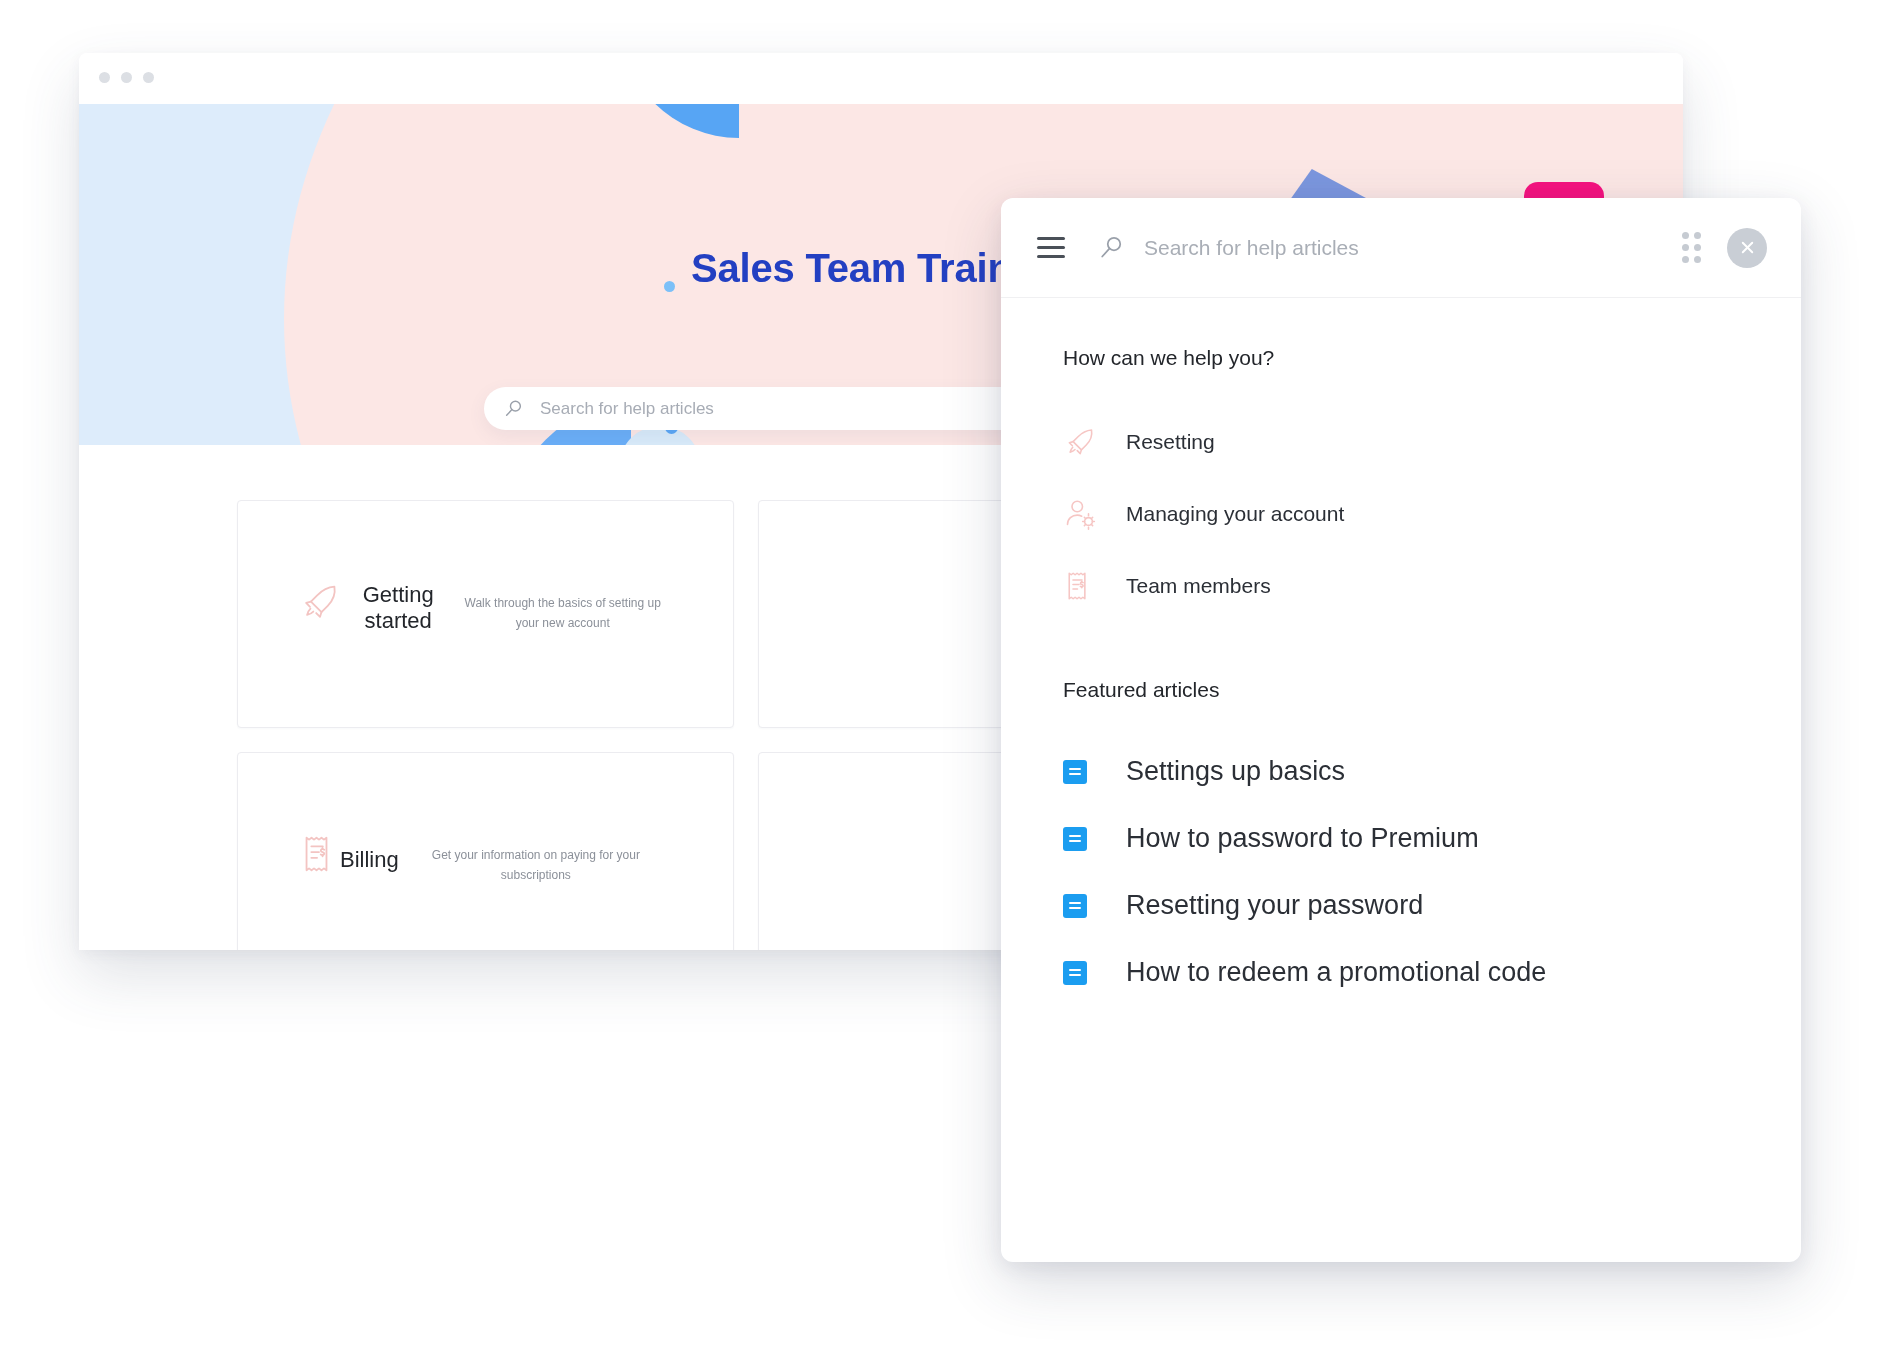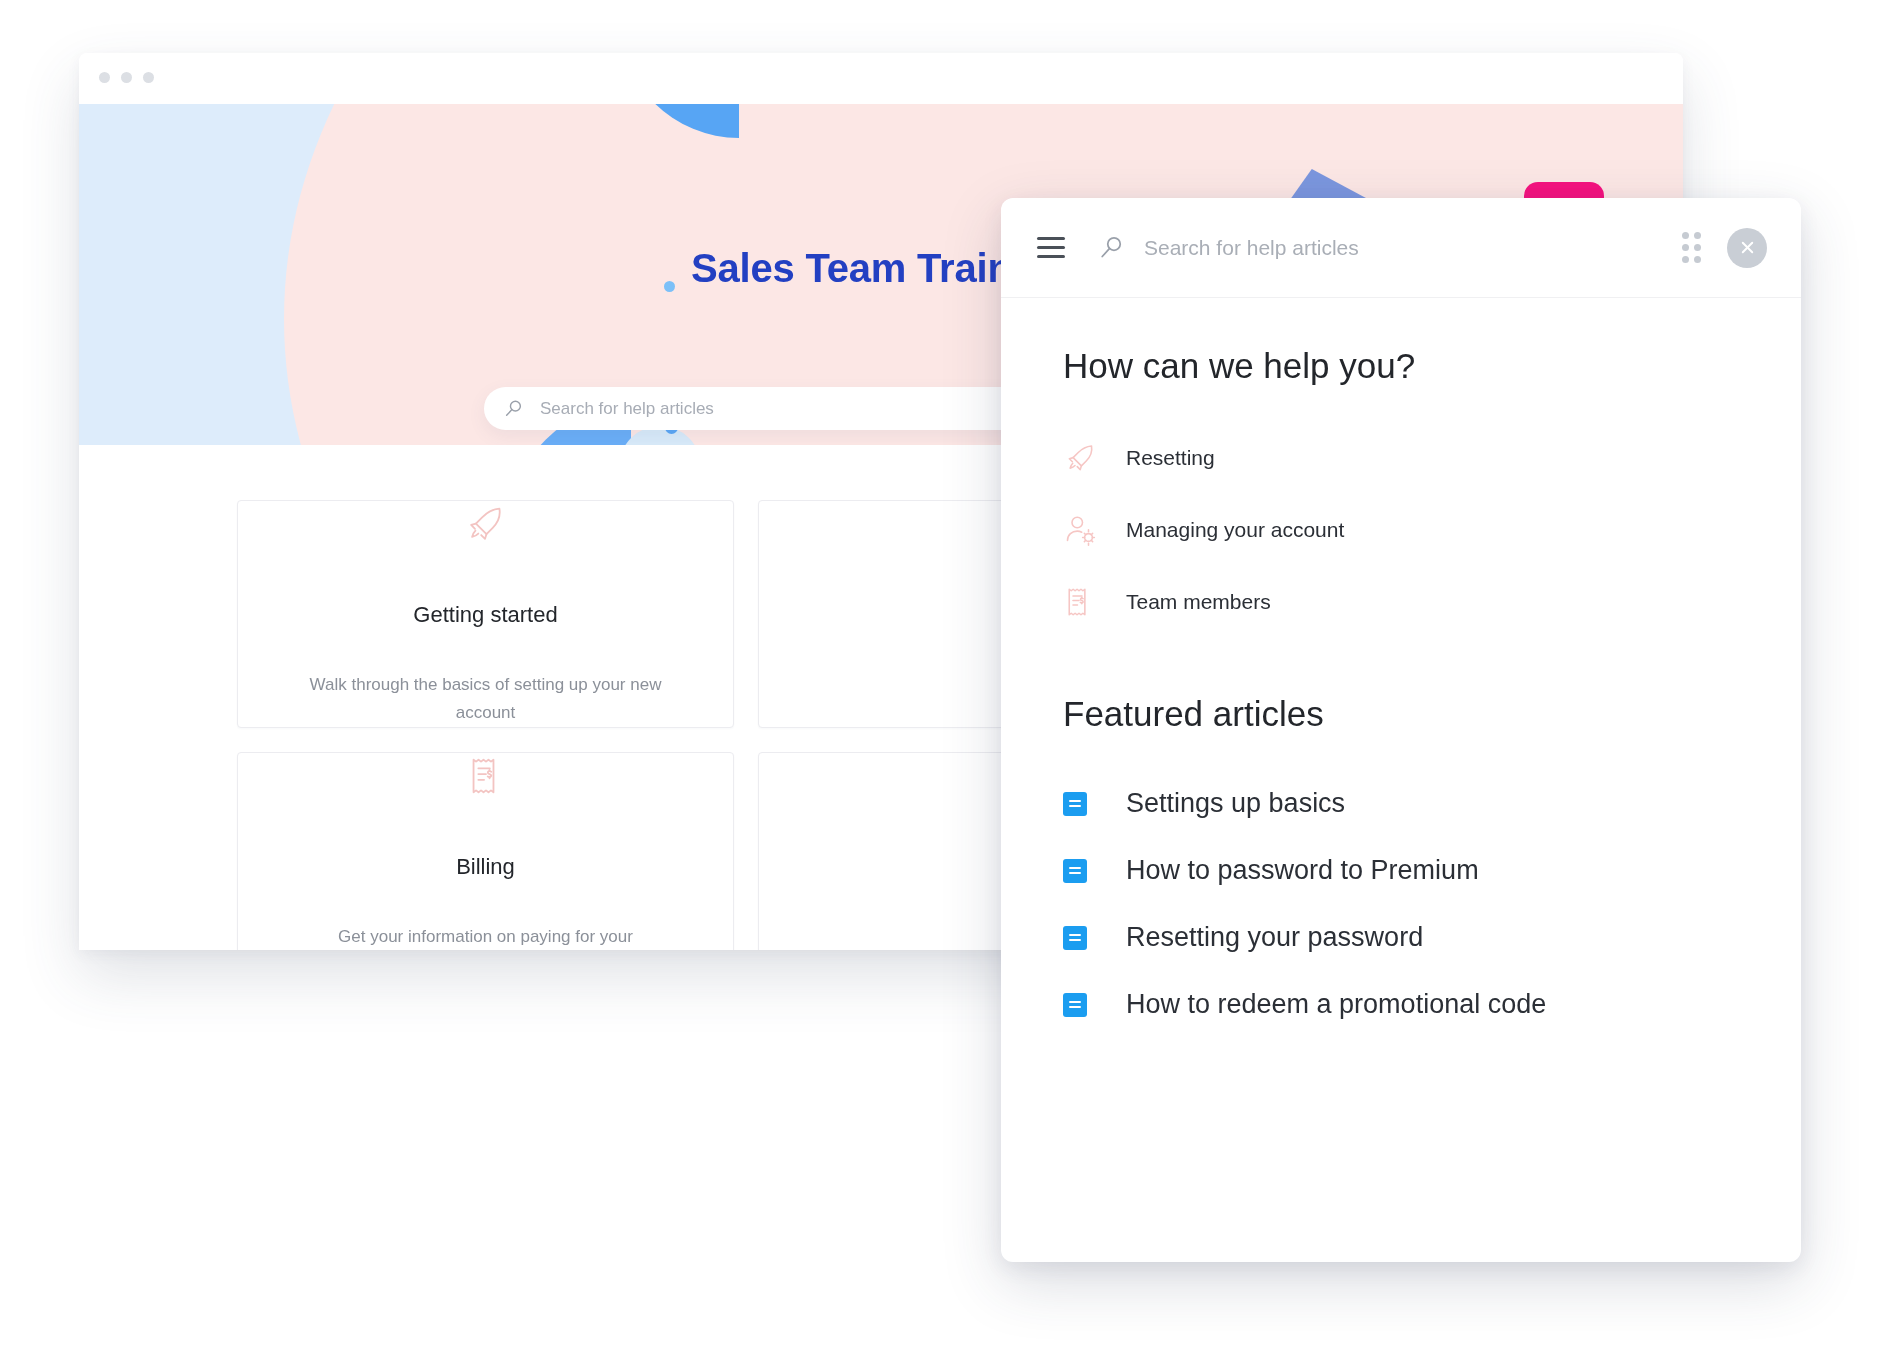--- a/index.html
+++ b/index.html
@@ -257,36 +257,36 @@
     grid-template-columns: repeat(2, 497px);
     column-gap: 24px;
     row-gap: 24px;
   }
   .card {
     background: #ffffff;
     border: 1px solid #ececf0;
     border-radius: 4px;
     height: 228px;
     display: flex;
-    flex-direction: column;
+    flex-direction: row;
     align-items: center;
     justify-content: space-between;
     padding: 0 60px;
     text-align: center;
     box-shadow: 0 1px 2px rgba(40,50,80,.03);
   }
   .card-icon { margin-bottom: 20px; }
   .card-title {
     font-size: 22px;
     color: #23262b;
     margin-bottom: 12px;
     font-weight: 400;
   }
   .card-desc {
-    font-size: 17px;
+    font-size: 12px;
     line-height: 1.65;
     color: #8b9099;
   }
 
   
   .widget {
     position: absolute;
     left: 1001px;
     top: 198px;
     width: 800px;
@@ -350,21 +350,21 @@
     display: flex;
     align-items: center;
     justify-content: center;
     cursor: pointer;
     border: none;
   }
 
   .widget-body { padding: 48px 62px 0 62px; }
 
   .section-title {
-    font-size: 35px;
+    font-size: 21px;
     color: #23262b;
     font-weight: 400;
     margin-bottom: 36px;
   }
   .section-title.second { margin-top: 56px; }
 
   .topic-row {
     display: flex;
     align-items: center;
     height: 72px;

